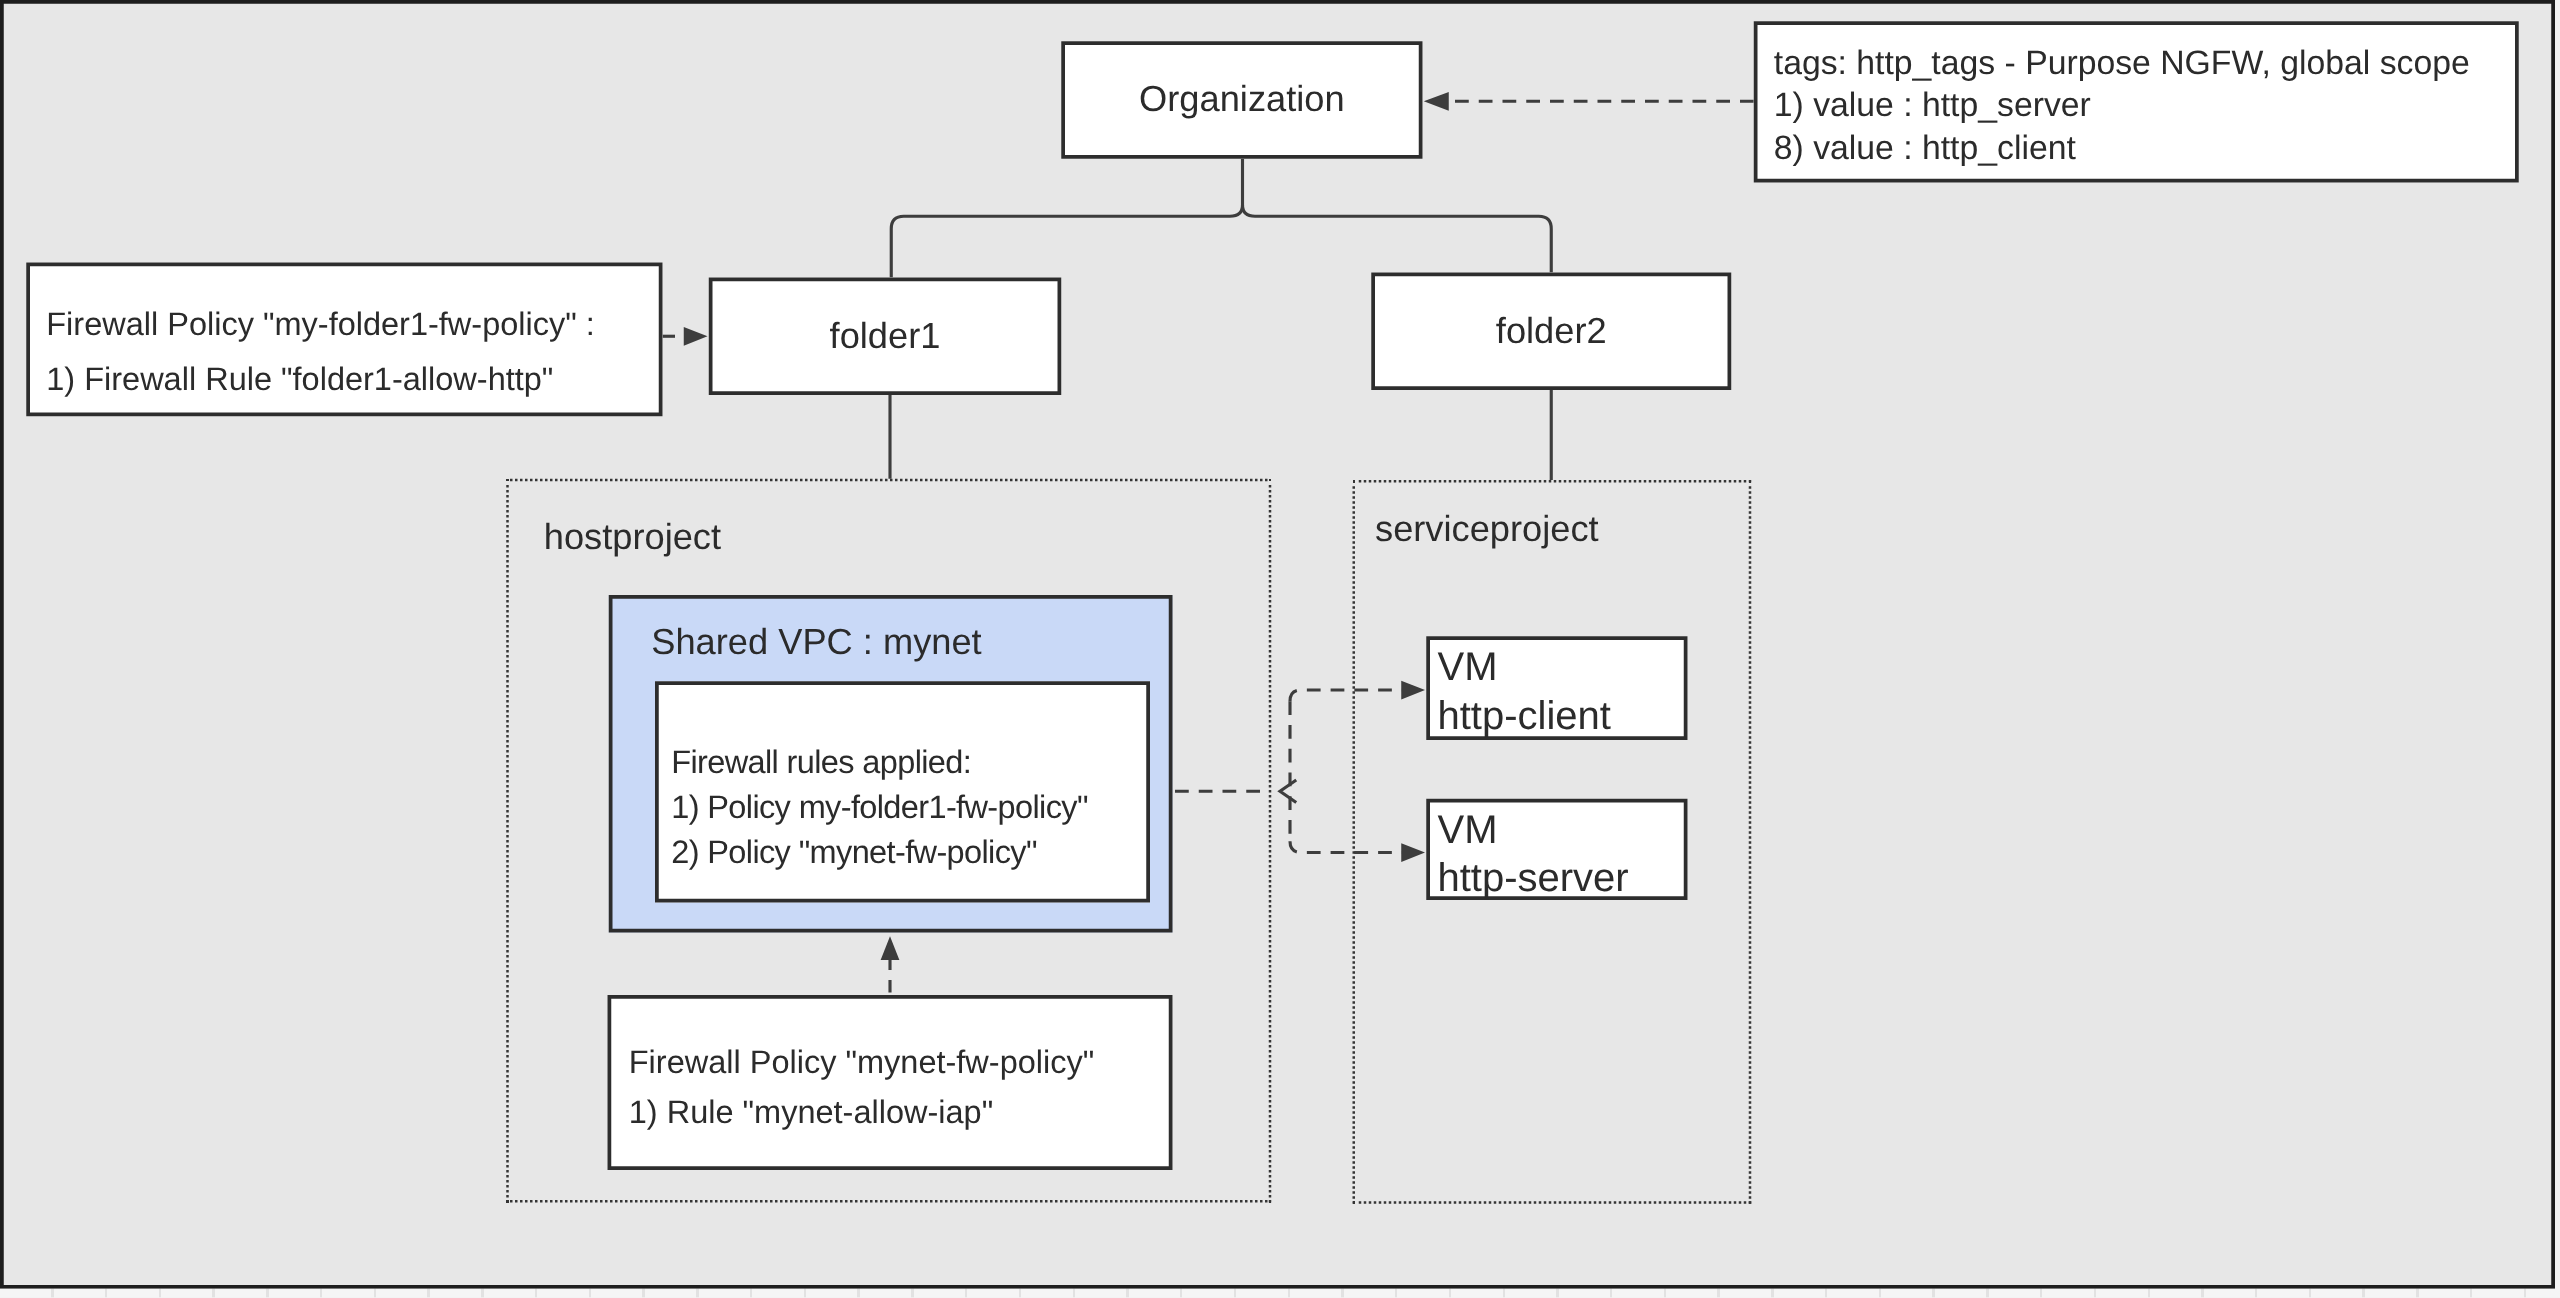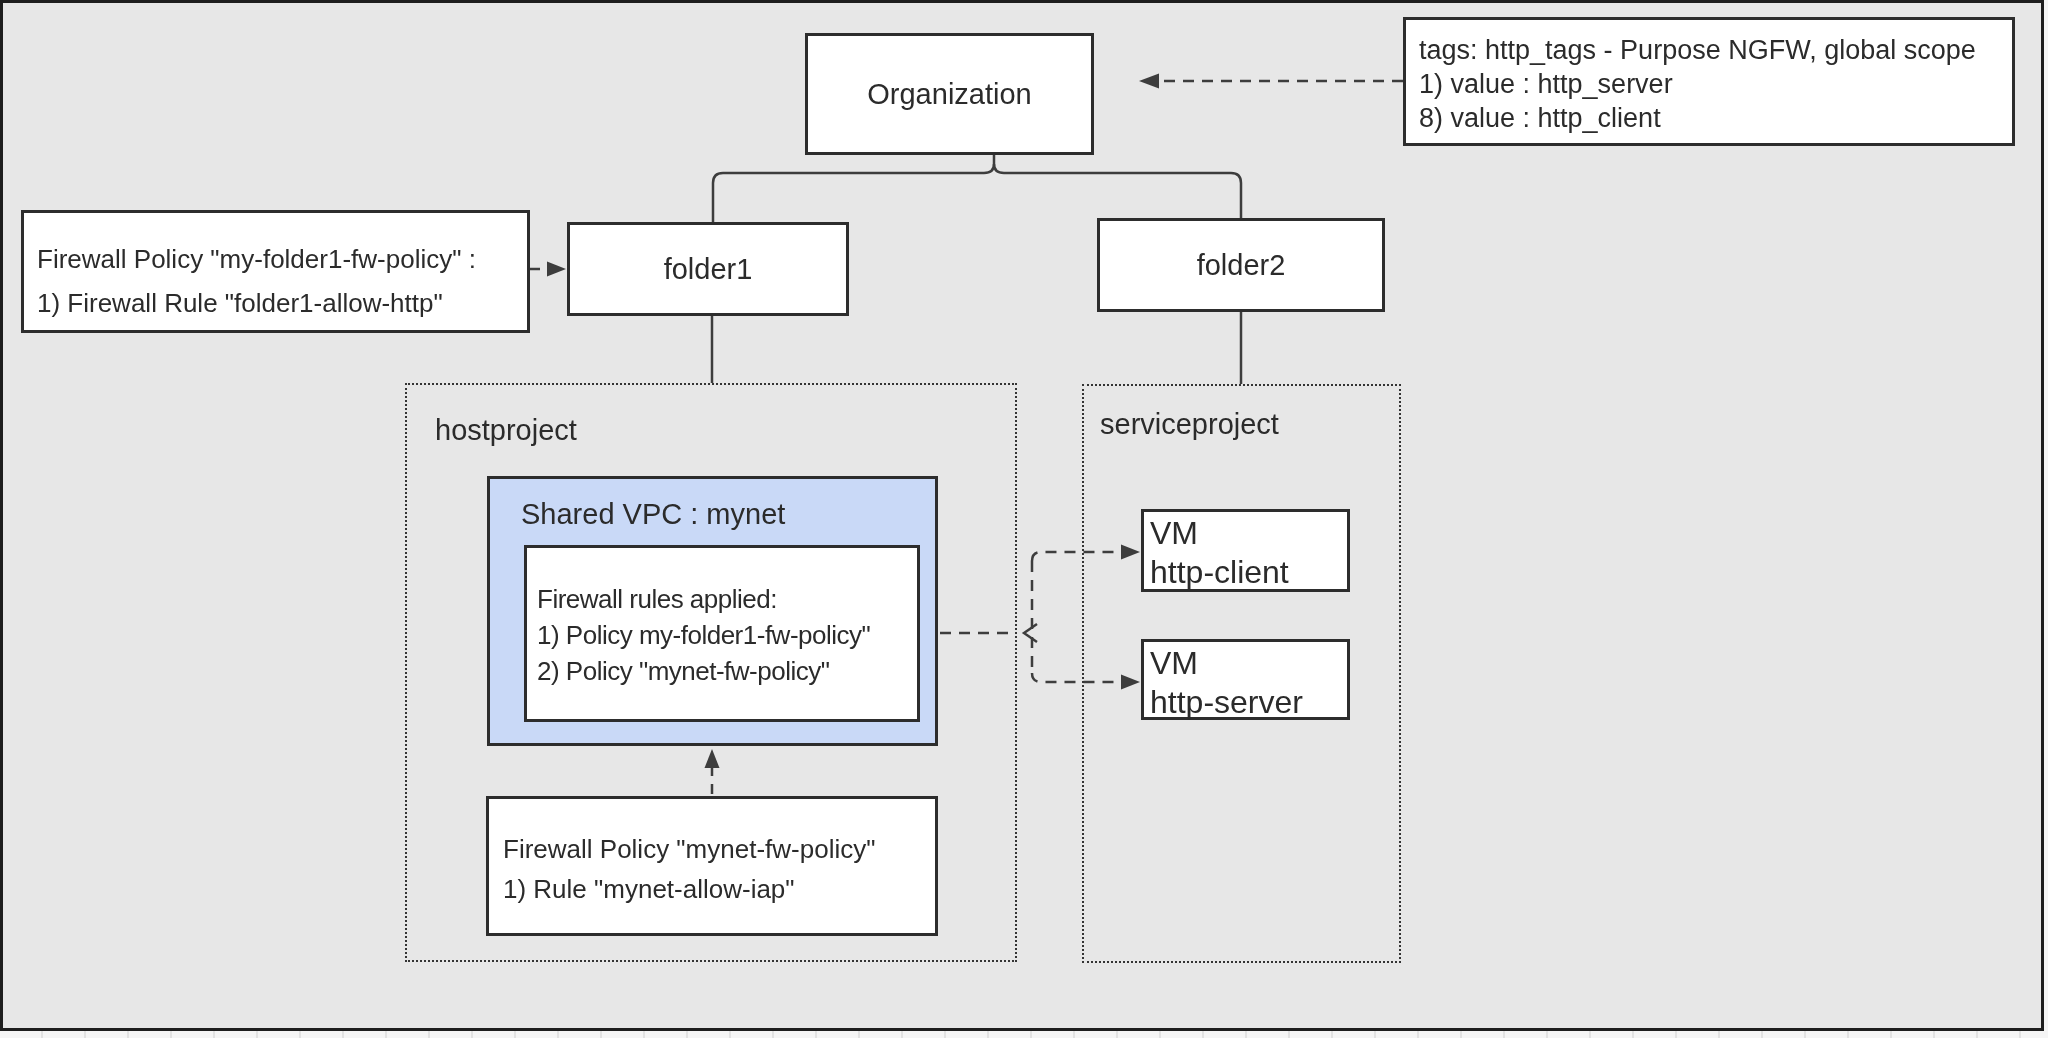--- a/index.html
+++ b/index.html
@@ -12,34 +12,34 @@
   .frame{position:absolute;left:0;top:0;width:2044px;height:1031px;background:var(--background);border:3px solid var(--frame)}
   .bottom-strip{position:absolute;left:0;top:1031px;width:2048px;height:7px;
     background:repeating-linear-gradient(90deg,#f5f5f5 0px,#f5f5f5 41px,#e2e2e2 41px,#e2e2e2 43px)}
   .connector-layer{position:absolute;left:0;top:0;width:2048px;height:1038px}
 
   .box{position:absolute;background:var(--node-fill);border:3px solid var(--border)}
   .node{display:flex;align-items:center;justify-content:center;font-size:29px}
   .container{position:absolute;border:2px dotted #343434;background:transparent}
   .container-label{font-size:29px;white-space:nowrap}
 
-  .org{left:805px;top:33px;width:289px;height:122px}
+  .org{left:849px;top:33px;width:289px;height:94px}
   .tags{left:1403px;top:17px;width:612px;height:129px;padding:13px 0 0 13px;font-size:27px;line-height:34px}
   .tags div{white-space:nowrap}
   .leftbox{left:21px;top:210px;width:509px;height:123px;padding:24px 0 0 13px;font-size:26px;line-height:44px}
   .leftbox div{white-space:nowrap}
   .folder1{left:567px;top:222px;width:282px;height:94px}
   .folder2{left:1097px;top:218px;width:288px;height:94px}
 
   .hostproject{left:405px;top:383px;width:612px;height:579px;padding:29px 0 0 28px}
   .serviceproject{left:1082px;top:384px;width:319px;height:579px;padding:22px 0 0 16px}
 
   .vpc{left:487px;top:476px;width:451px;height:270px;background:var(--vpc-fill);padding:17px 0 0 31px}
   .vpc-title{font-size:29px;line-height:36px;white-space:nowrap}
-  .rules{left:524px;top:545px;width:396px;height:177px;padding:33px 0 0 10px;font-size:26px;line-height:36px;letter-spacing:-0.5px}
+  .rules{left:524px;top:545px;width:396px;height:177px;padding:43px 0 0 10px;font-size:26px;line-height:36px;letter-spacing:-0.5px}
   .rules div{white-space:nowrap}
   .mynetbox{left:486px;top:796px;width:452px;height:140px;padding:30px 0 0 14px;font-size:26px;line-height:40px}
   .mynetbox div{white-space:nowrap}
 
   .vm{font-size:32px;line-height:39px;padding:2px 0 0 6px}
   .vm div{white-space:nowrap}
   .vm-client{left:1141px;top:509px;width:209px;height:83px}
   .vm-server{left:1141px;top:639px;width:209px;height:81px}
 </style>
 </head>

